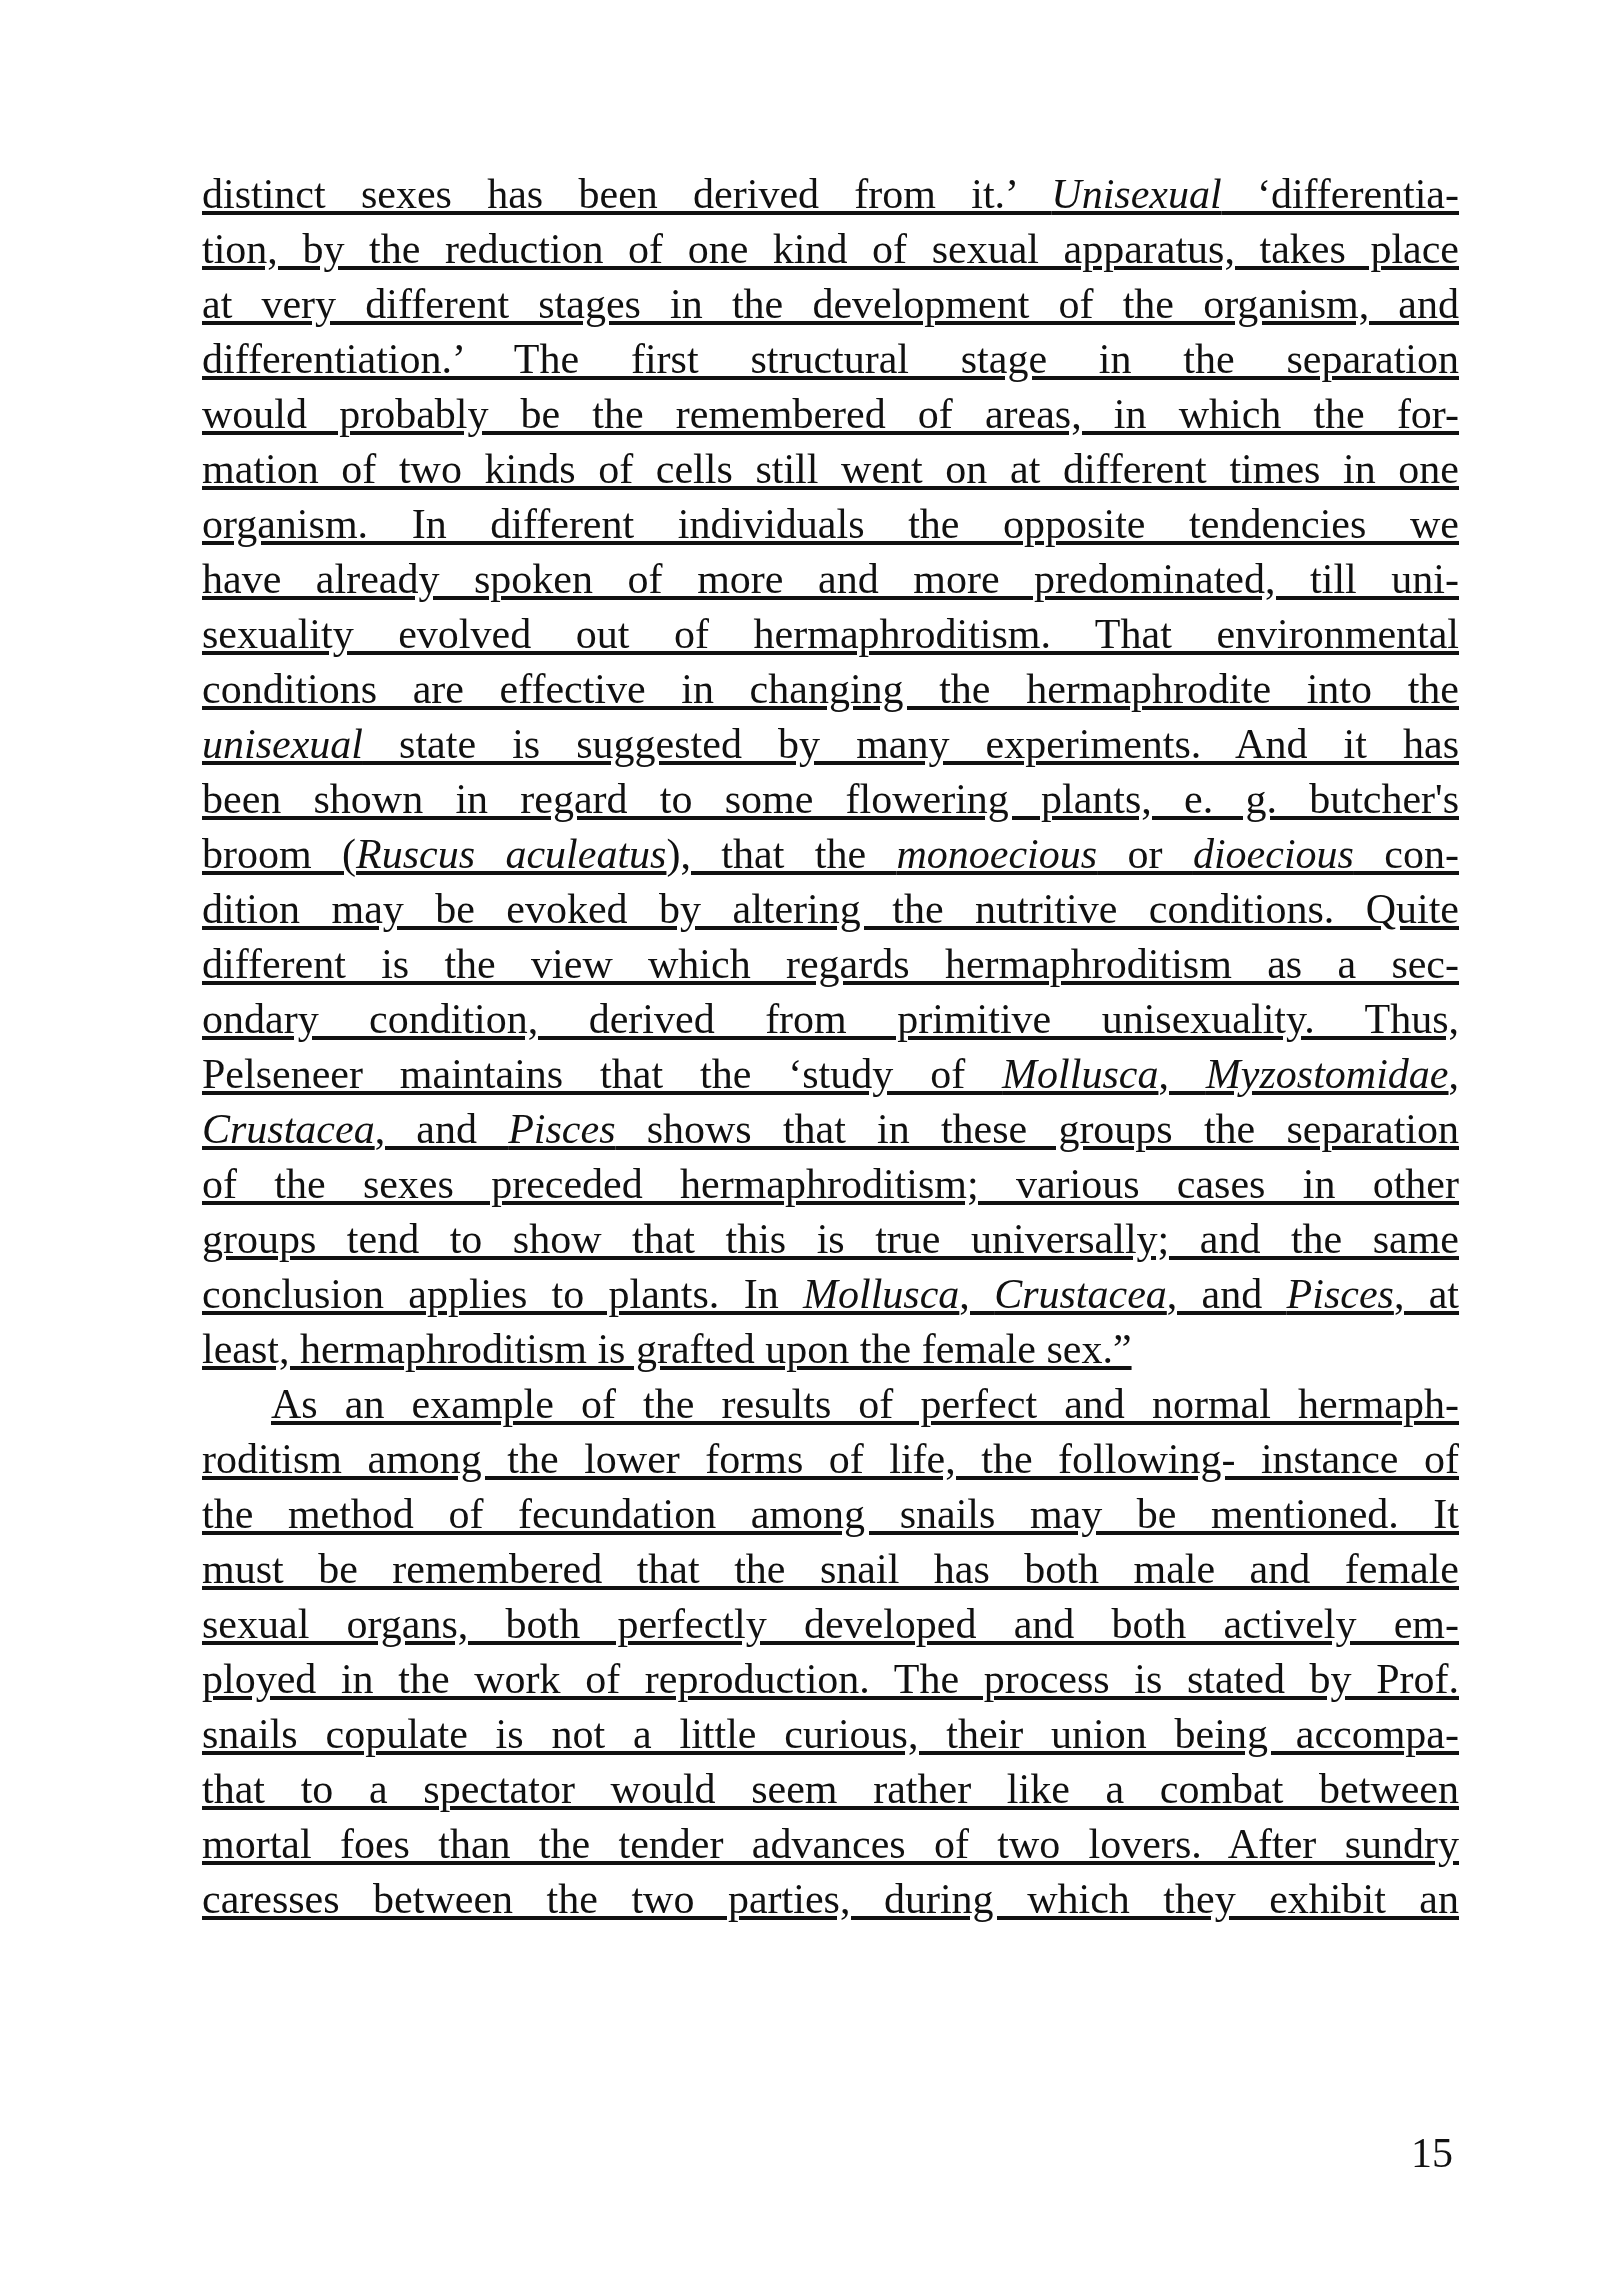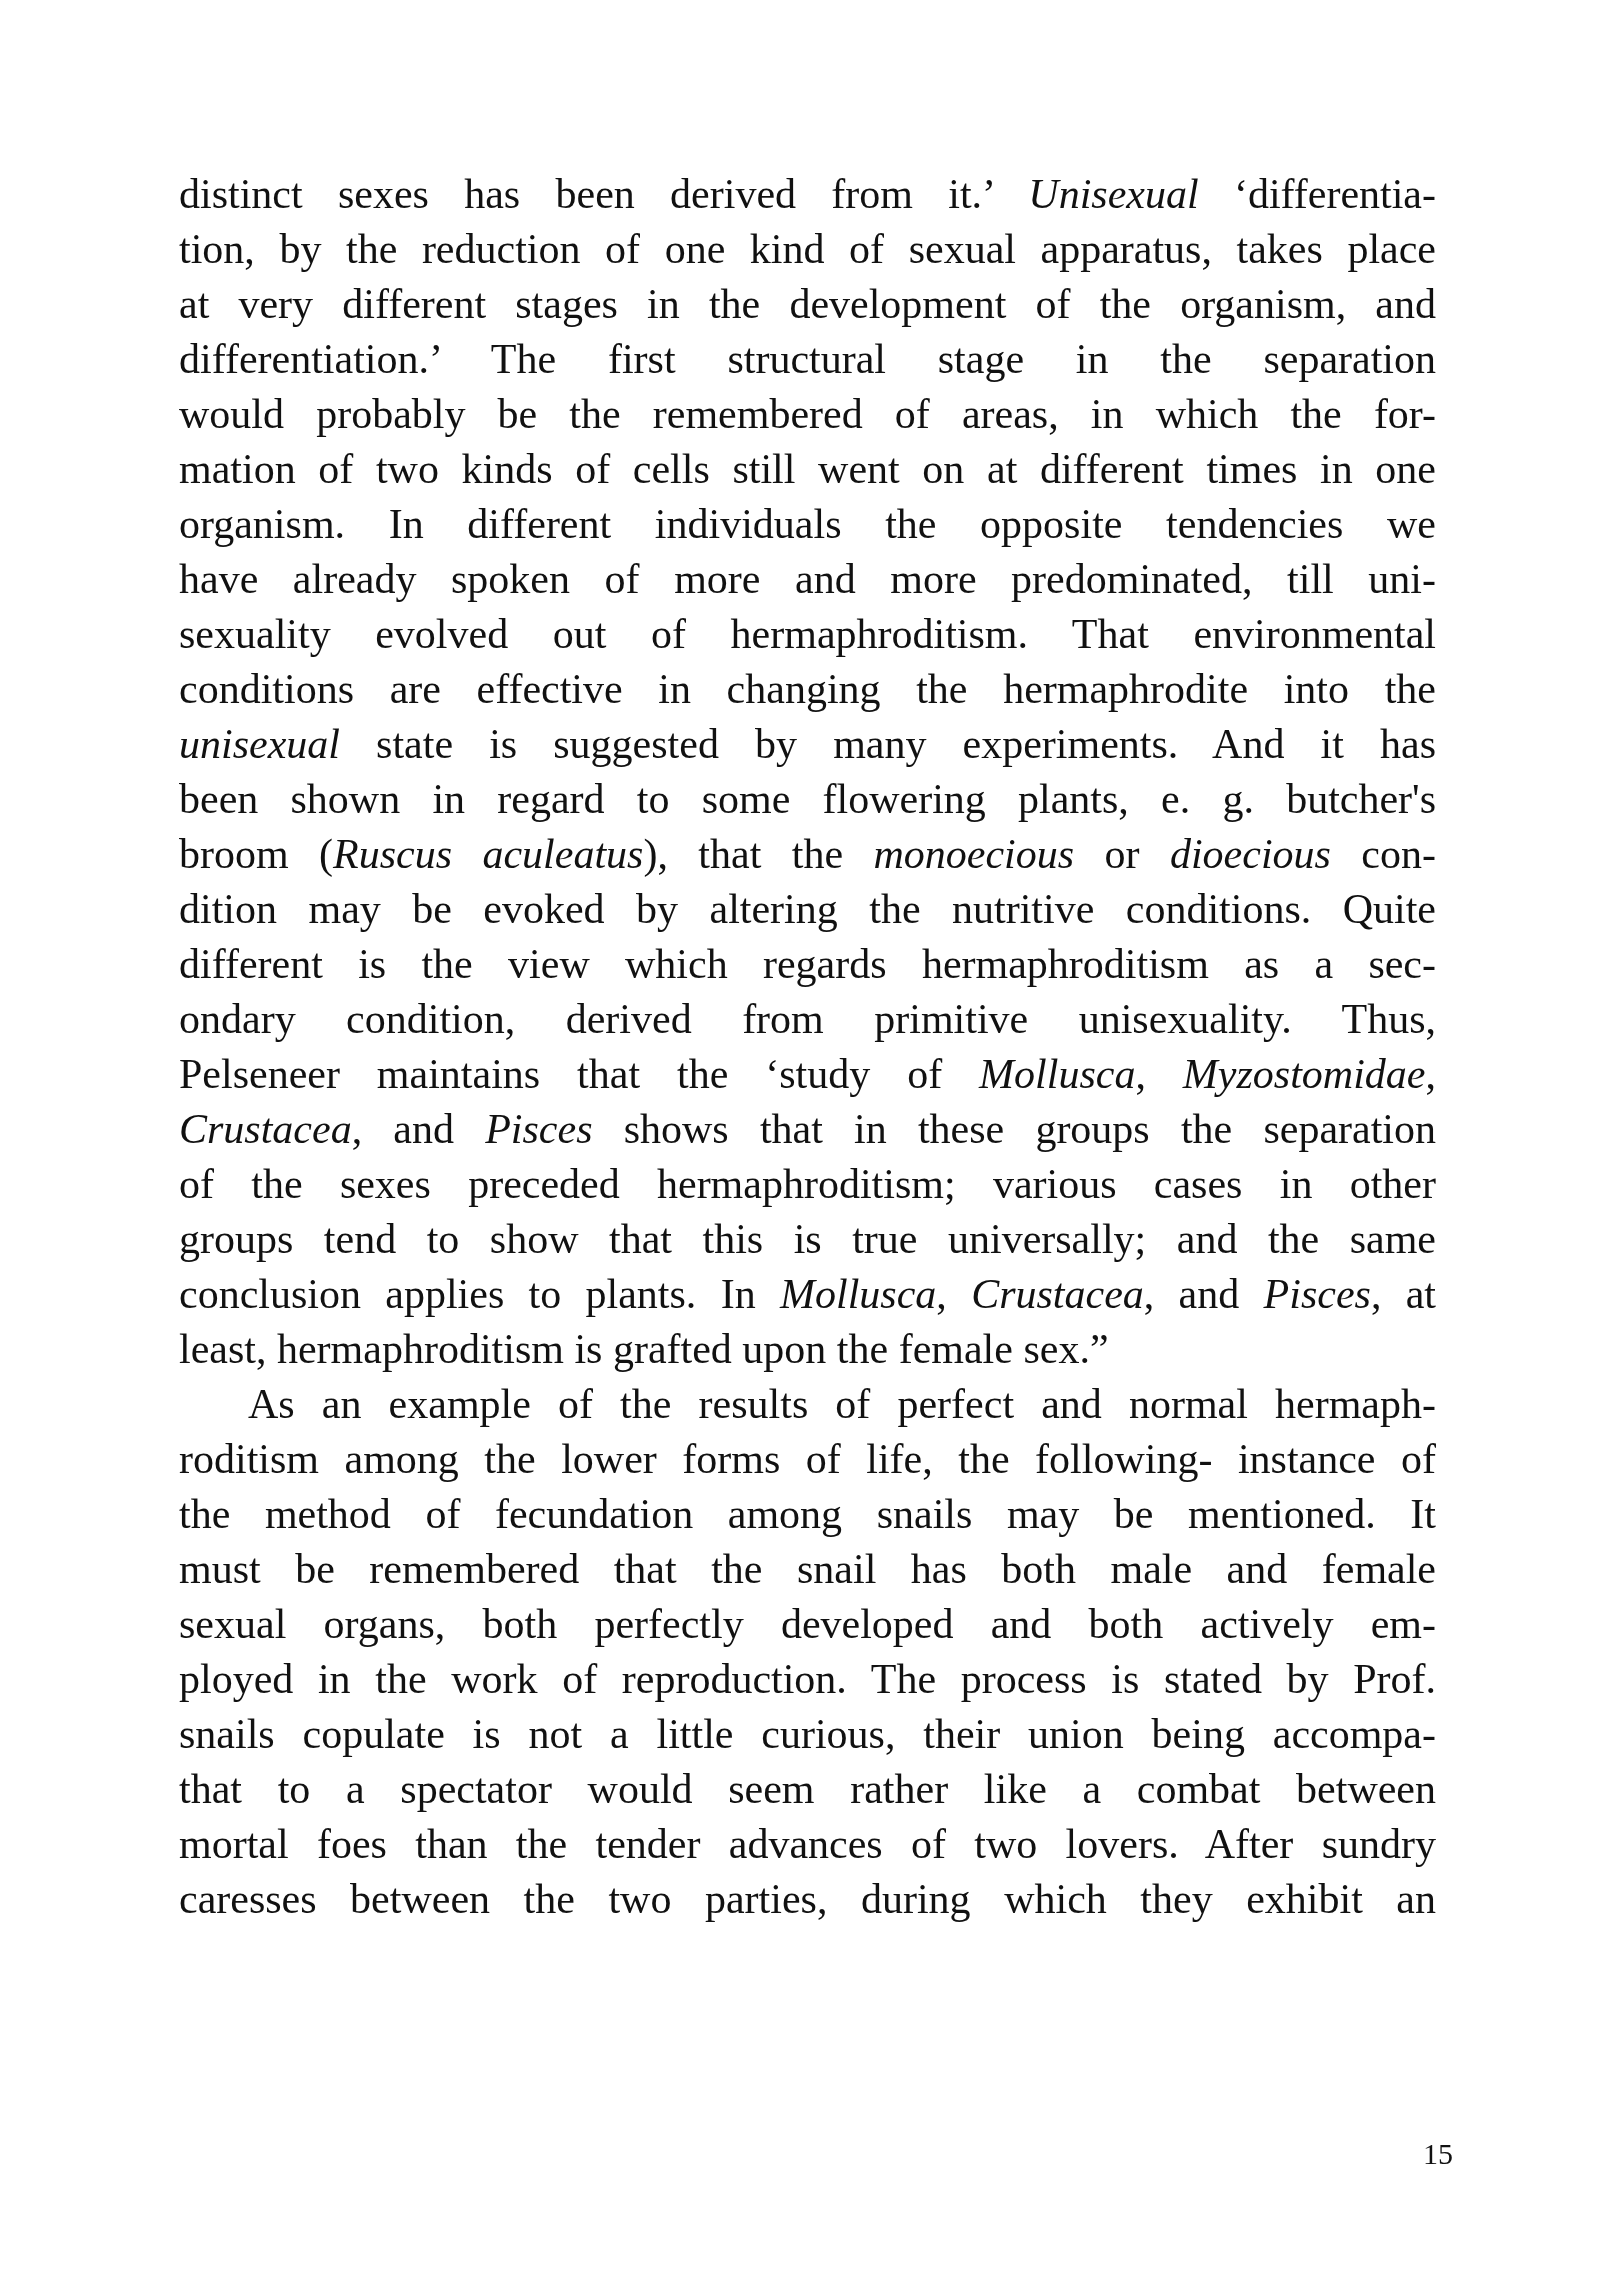--- a/index.html
+++ b/index.html
@@ -17,23 +17,24 @@
     }
     .page {
       position: absolute;
       left: 0; top: 0;
       width: 1619px;
       height: 2290px;
       background: #ffffff;
     }
     .text-block {
       position: absolute;
-      left: 179px;
+      left: 202px;
       top: 167px;
       width: 1257px;
+      text-decoration: underline;
     }
     .line {
       display: block;
       height: 55px;
       line-height: 55px;
       font-size: 42px;
       white-space: nowrap;
       text-align: justify;
       text-align-last: justify;
       overflow: visible;
@@ -54,21 +55,21 @@
       text-align: justify;
       text-align-last: inherit;
     }
     .page-number {
       position: absolute;
       left: 1384px;
       top: 2126px;
       width: 69px;
       height: 55px;
       line-height: 55px;
-      font-size: 30px;
+      font-size: 42px;
       text-align: right;
     }
   </style>
 </head>
 <body>
 
 <div class="page">
   <div class="text-block" id="text-block">
       <div class="line">
         <span class="line-inner"><span>distinct sexes has been derived from it.’ </span><span class="it">Unisexual</span><span> ‘differentia-</span></span>

